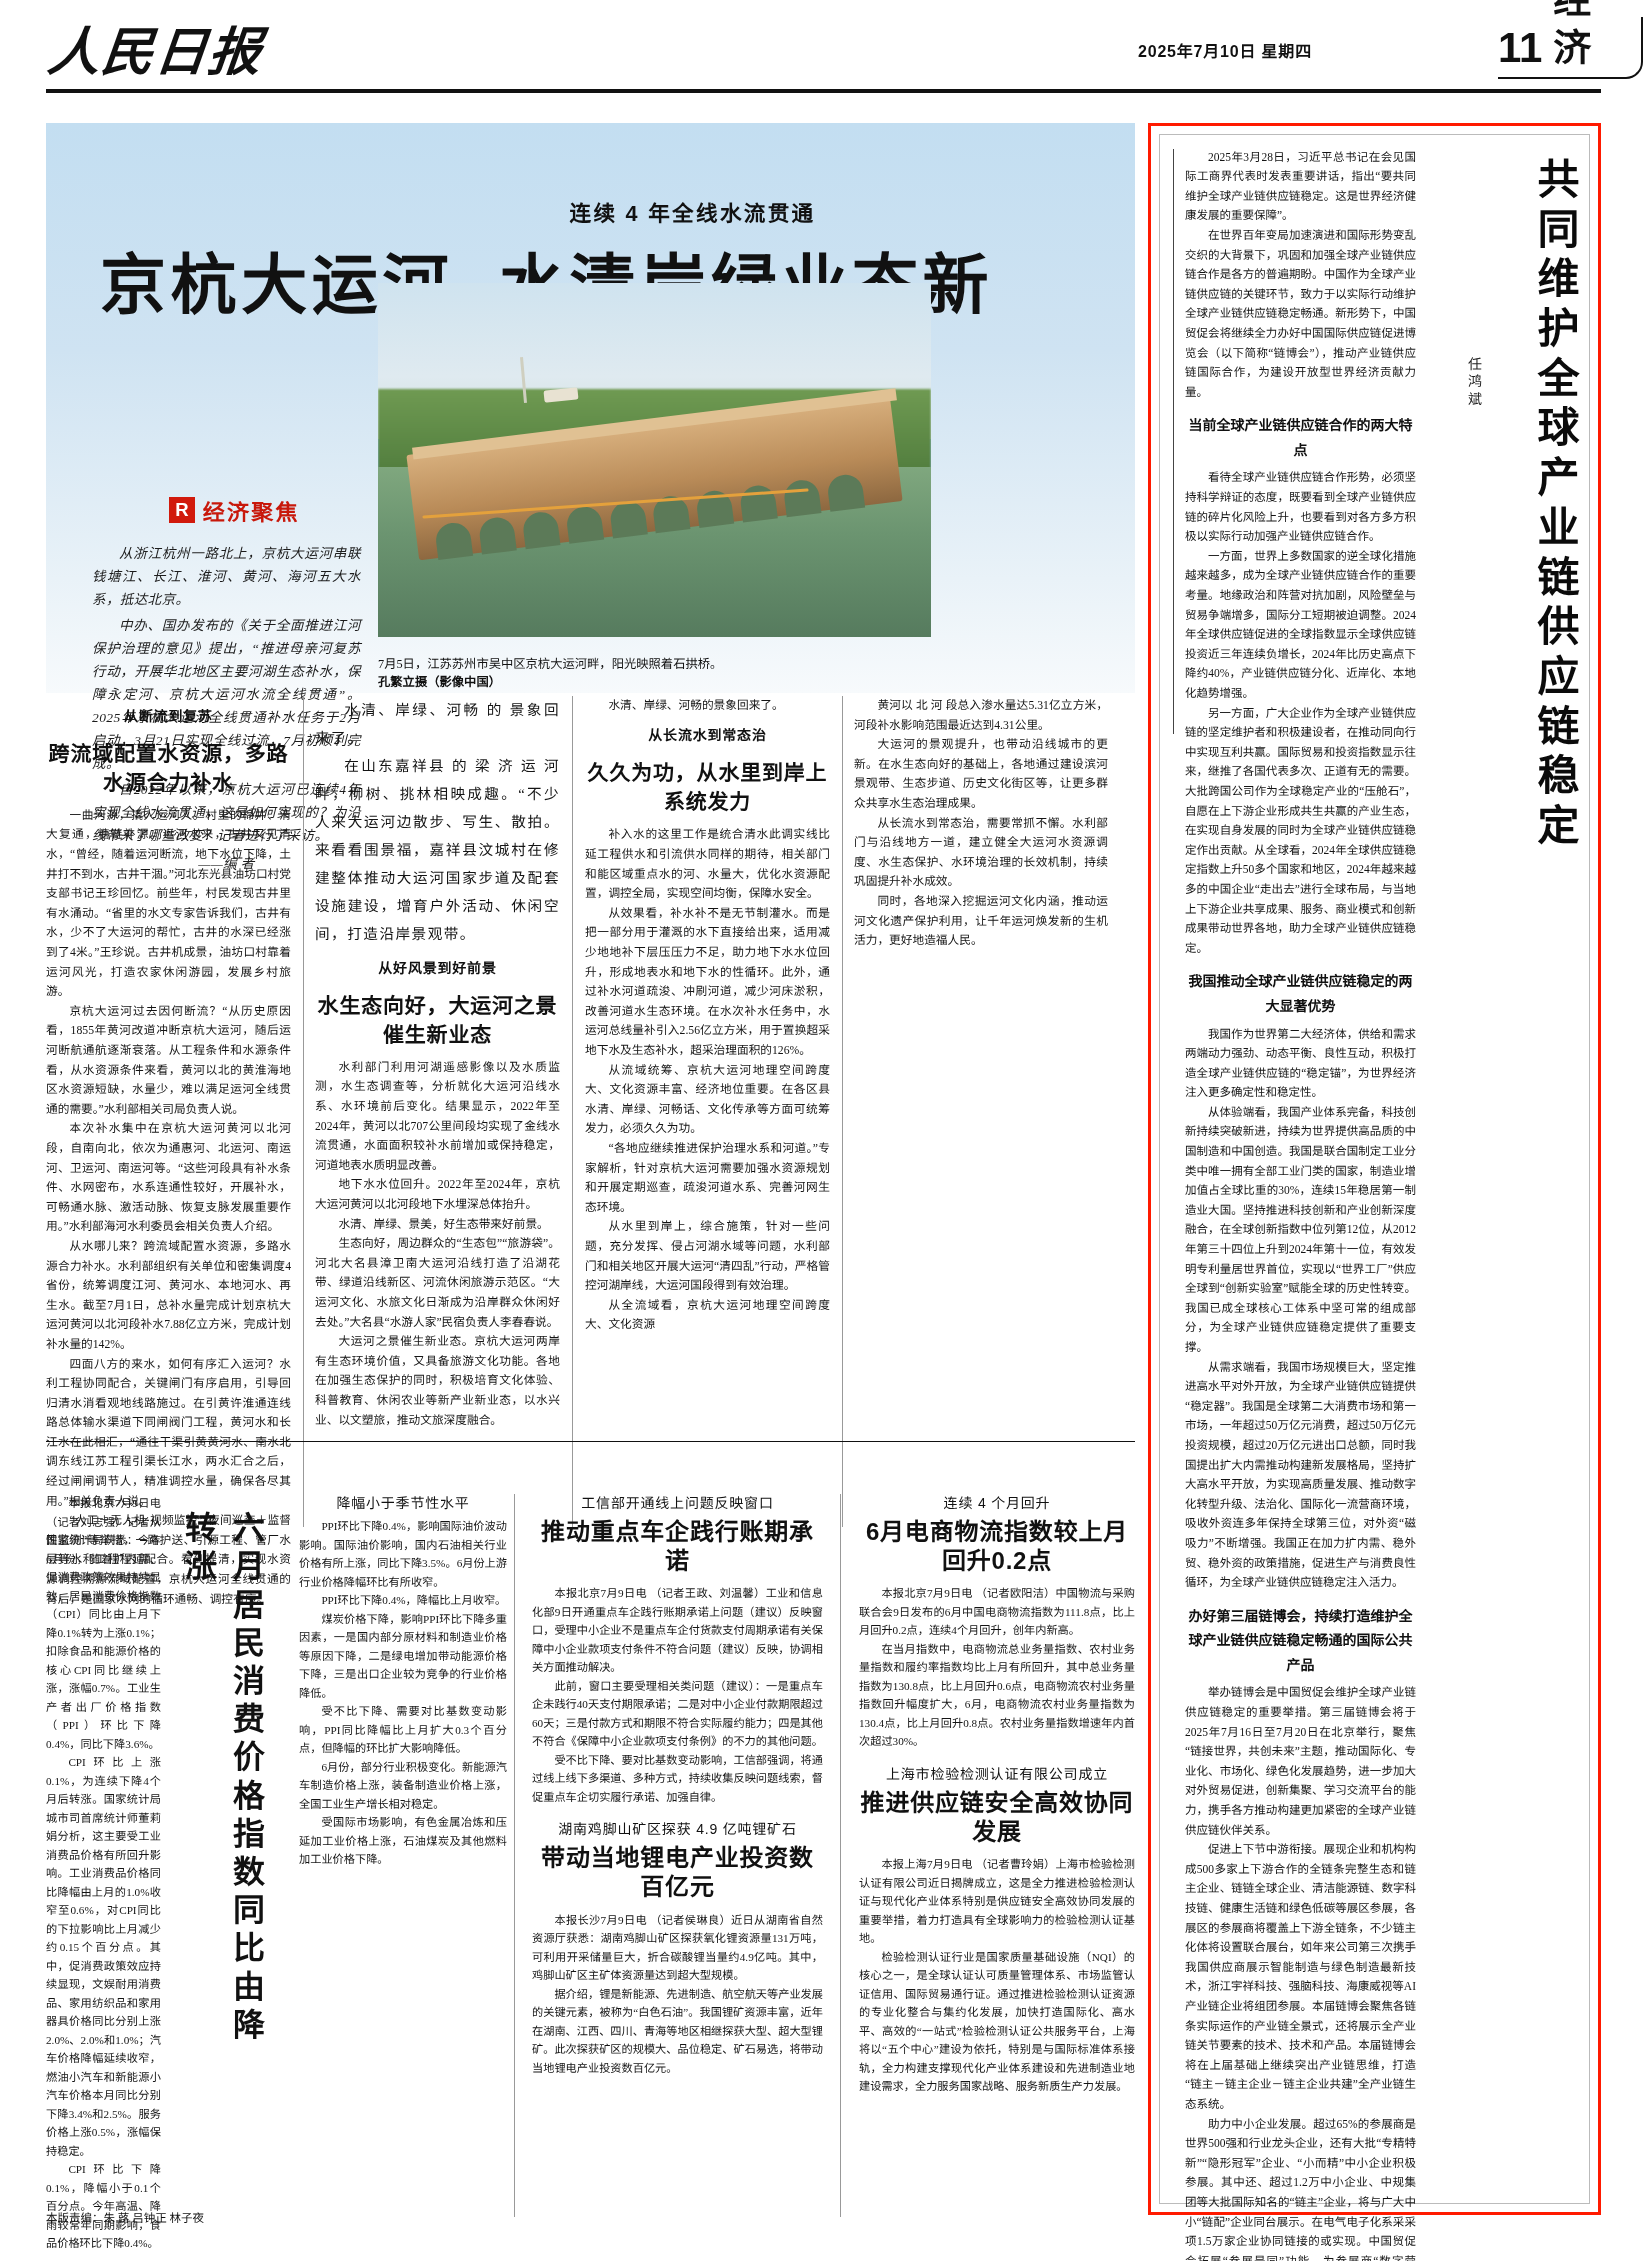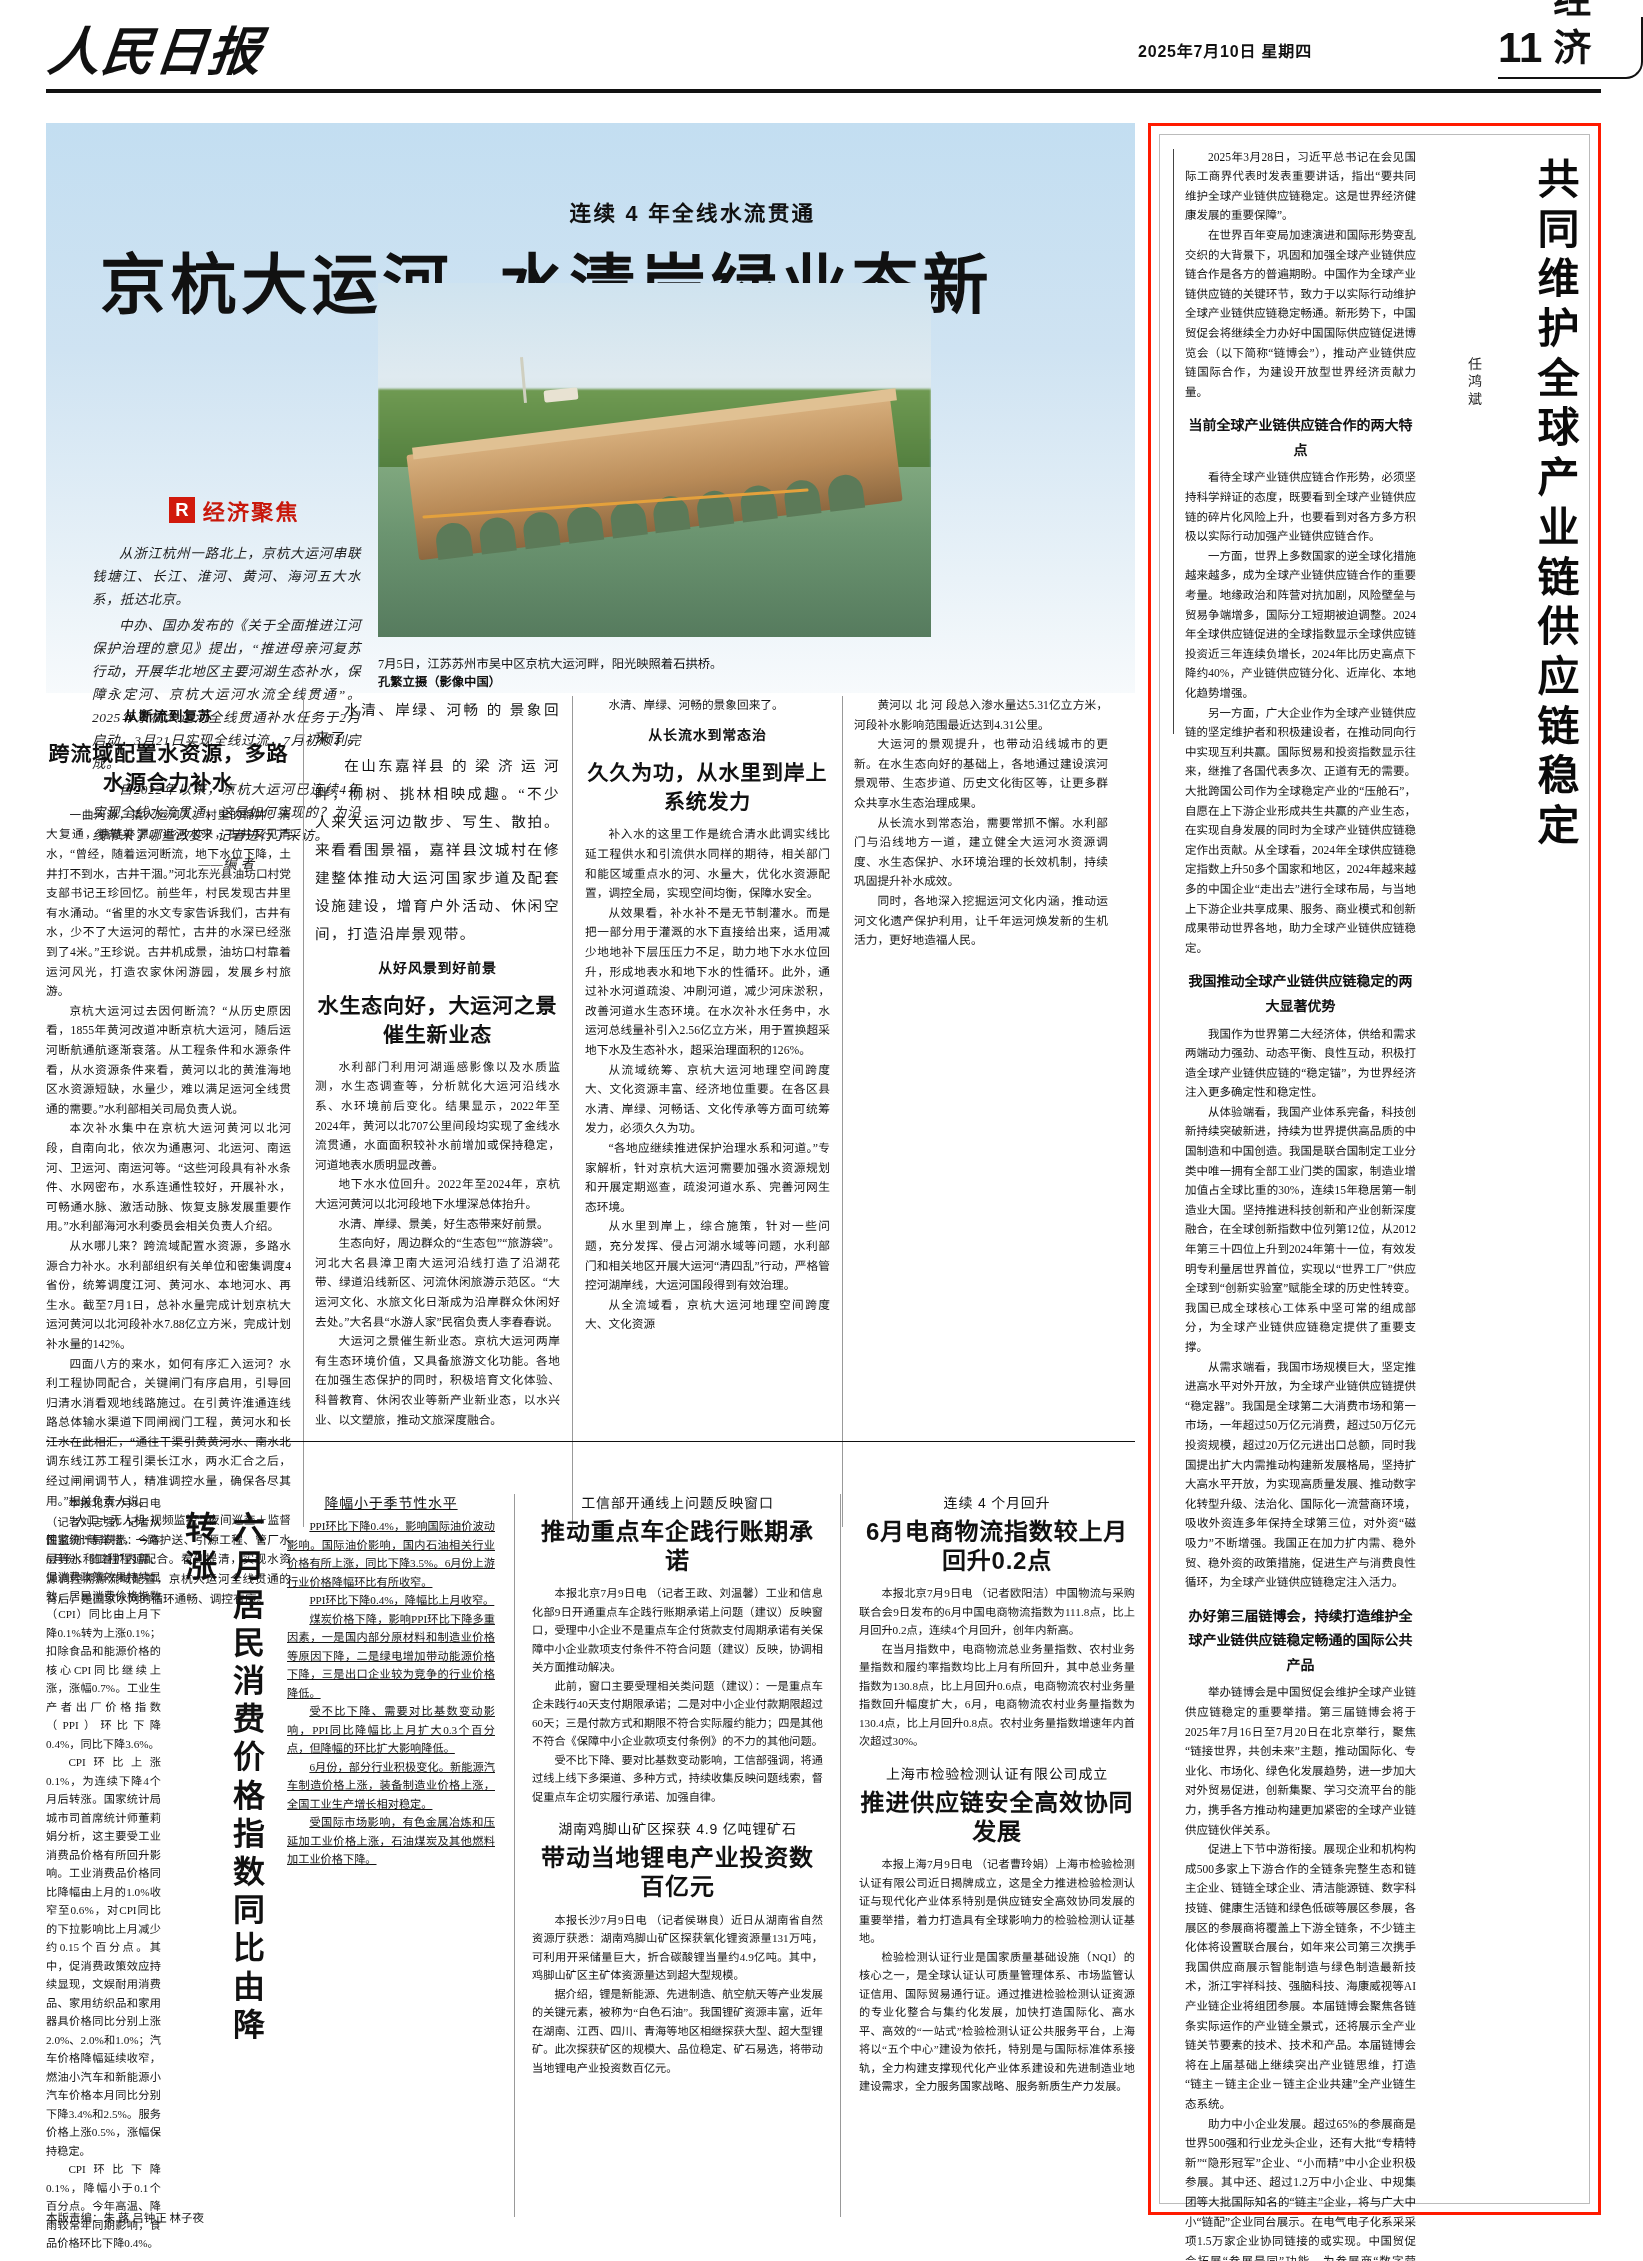--- a/index.html
+++ b/index.html
@@ -302,21 +302,21 @@
   <div class="bottom">
     <div class="vrule" style="left:468px;height:723px;"></div>
     <div class="vrule" style="left:794px;height:723px;"></div>
 
     <div class="bcol" style="left:0;width:115px;">
       <p>本报北京7月9日电 （记者刘志强）记者从国家统计局获悉：今年6月份，随着扩内需、促消费政策效果持续显效，居民消费价格指数（CPI）同比由上月下降0.1%转为上涨0.1%；扣除食品和能源价格的核心CPI同比继续上涨，涨幅0.7%。工业生产者出厂价格指数（PPI）环比下降0.4%，同比下降3.6%。</p>
       <p>CPI环比上涨0.1%，为连续下降4个月后转涨。国家统计局城市司首席统计师董莉娟分析，这主要受工业消费品价格有所回升影响。工业消费品价格同比降幅由上月的1.0%收窄至0.6%，对CPI同比的下拉影响比上月减少约0.15个百分点。其中，促消费政策效应持续显现，文娱耐用消费品、家用纺织品和家用器具价格同比分别上涨2.0%、2.0%和1.0%；汽车价格降幅延续收窄，燃油小汽车和新能源小汽车价格本月同比分别下降3.4%和2.5%。服务价格上涨0.5%，涨幅保持稳定。</p>
       <p>CPI环比下降0.1%，降幅小于0.1个百分点。今年高温、降雨较常年同期影响，食品价格环比下降0.4%。</p>
     </div>
     <div class="vert-title">六月居民消费价格指数同比由降转涨</div>
-    <div class="bcol" style="left:241px;width:208px;text-decoration:underline;">
+    <div class="bcol" style="left:253px;width:208px;">
       <div class="bkicker">降幅小于季节性水平</div>
       <p>PPI环比下降0.4%，影响国际油价波动影响。国际油价影响，国内石油相关行业价格有所上涨，同比下降3.5%。6月份上游行业价格降幅环比有所收窄。</p>
       <p>PPI环比下降0.4%，降幅比上月收窄。</p>
       <p>煤炭价格下降，影响PPI环比下降多重因素，一是国内部分原材料和制造业价格等原因下降，二是绿电增加带动能源价格下降，三是出口企业较为竞争的行业价格降低。</p>
       <p>受不比下降、需要对比基数变动影响，PPI同比降幅比上月扩大0.3个百分点，但降幅的环比扩大影响降低。</p>
       <p>6月份，部分行业积极变化。新能源汽车制造价格上涨，装备制造业价格上涨，全国工业生产增长相对稳定。</p>
       <p>受国际市场影响，有色金属冶炼和压延加工业价格上涨，石油煤炭及其他燃料加工业价格下降。</p>
     </div>
 
     <div class="bcol" style="left:486px;width:291px;">

